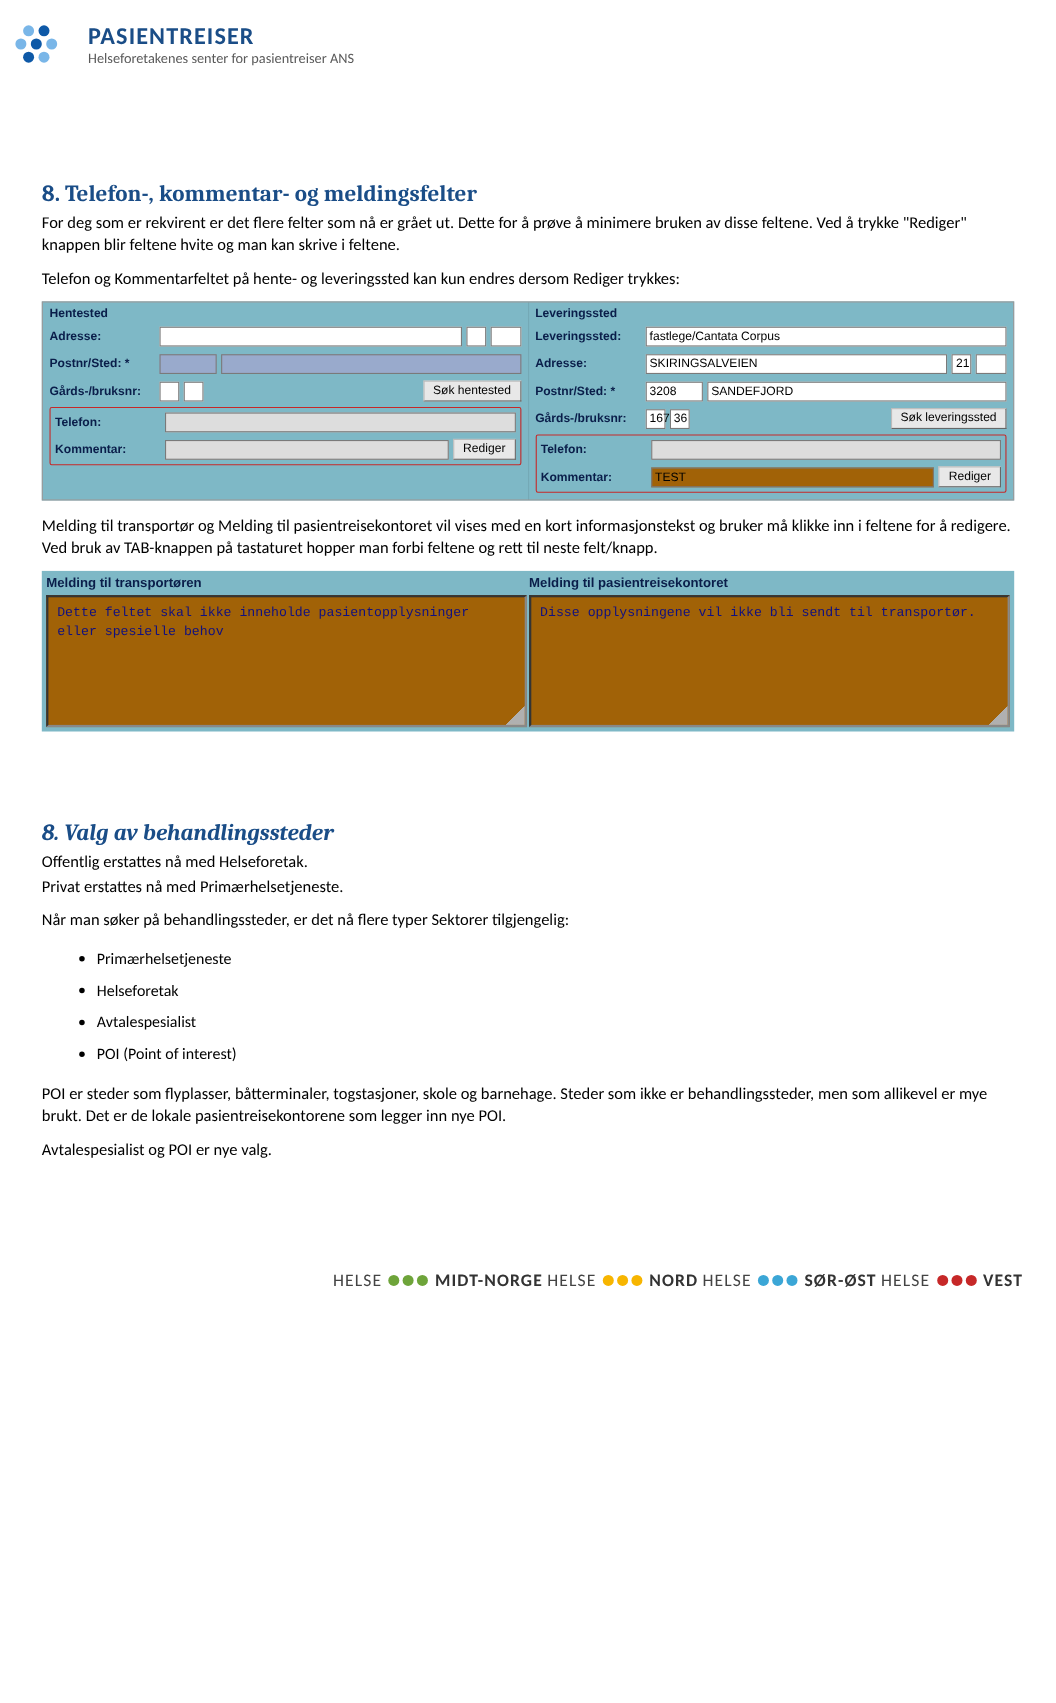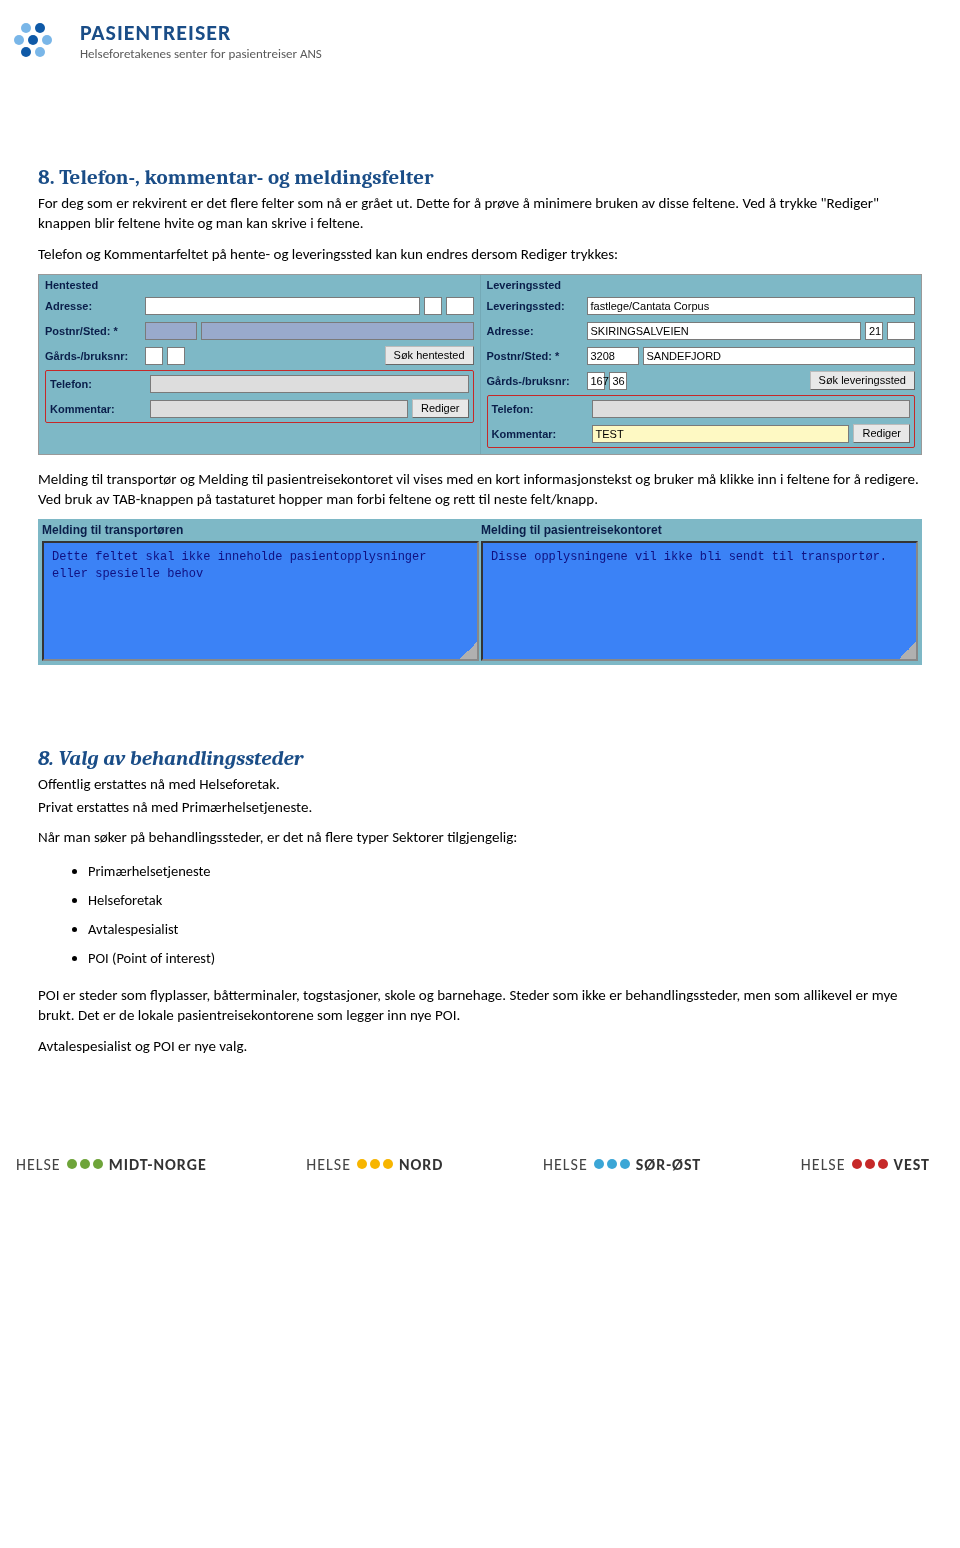--- a/index.html
+++ b/index.html
@@ -120,21 +120,21 @@
     display: flex;
     flex-direction: column;
   }
   .ui-msg-title {
     color: #0a1e4a;
     font-weight: bold;
     font-size: 12px;
     padding-bottom: 4px;
   }
   .ui-msg-box {
-    background: #3b82f6;
+    background: #a16207;
     border: 2px inset #888;
     height: 120px;
     padding: 6px 8px;
     font-family: "Courier New", monospace;
     font-size: 12px;
     color: #101080;
     line-height: 1.4;
     position: relative;
   }
   .scroll-hint {
@@ -149,21 +149,21 @@
     padding-left: 50px;
   }
   ul.doc-list li {
     font-size: 14.5px;
     line-height: 2.0;
   }
 
   
   .footer {
     display: flex;
-    justify-content: space-between;
+    justify-content: flex-end;
     align-items: center;
     padding: 14px 30px 12px 16px;
     gap: 4px;
   }
   .region {
     display: flex;
     align-items: center;
     gap: 6px;
     font-size: 16px;
     color: #444;
@@ -258,21 +258,21 @@
         <span style="flex:1"></span>
         <span class="ui-btn">Søk leveringssted</span>
       </div>
       <div class="redframe">
         <div class="ui-row">
           <span class="ui-lbl">Telefon:</span>
           <span class="ui-input" style="background:#ddd"></span>
         </div>
         <div class="ui-row" style="margin-bottom:0">
           <span class="ui-lbl">Kommentar:</span>
-          <span class="ui-input" style="background:#fef9c3">TEST</span>
+          <span class="ui-input" style="background:#a16207">TEST</span>
           <span class="ui-btn">Rediger</span>
         </div>
       </div>
     </div>
   </div>
 
   <p class="body">Melding til transportør og Melding til pasientreisekontoret vil vises med en kort informasjonstekst og bruker må klikke inn i feltene for å redigere. Ved bruk av TAB-knappen på tastaturet hopper man forbi feltene og rett til neste felt/knapp.</p>
 
   <div class="ui-msg-wrap">
     <div class="ui-msg-col">

